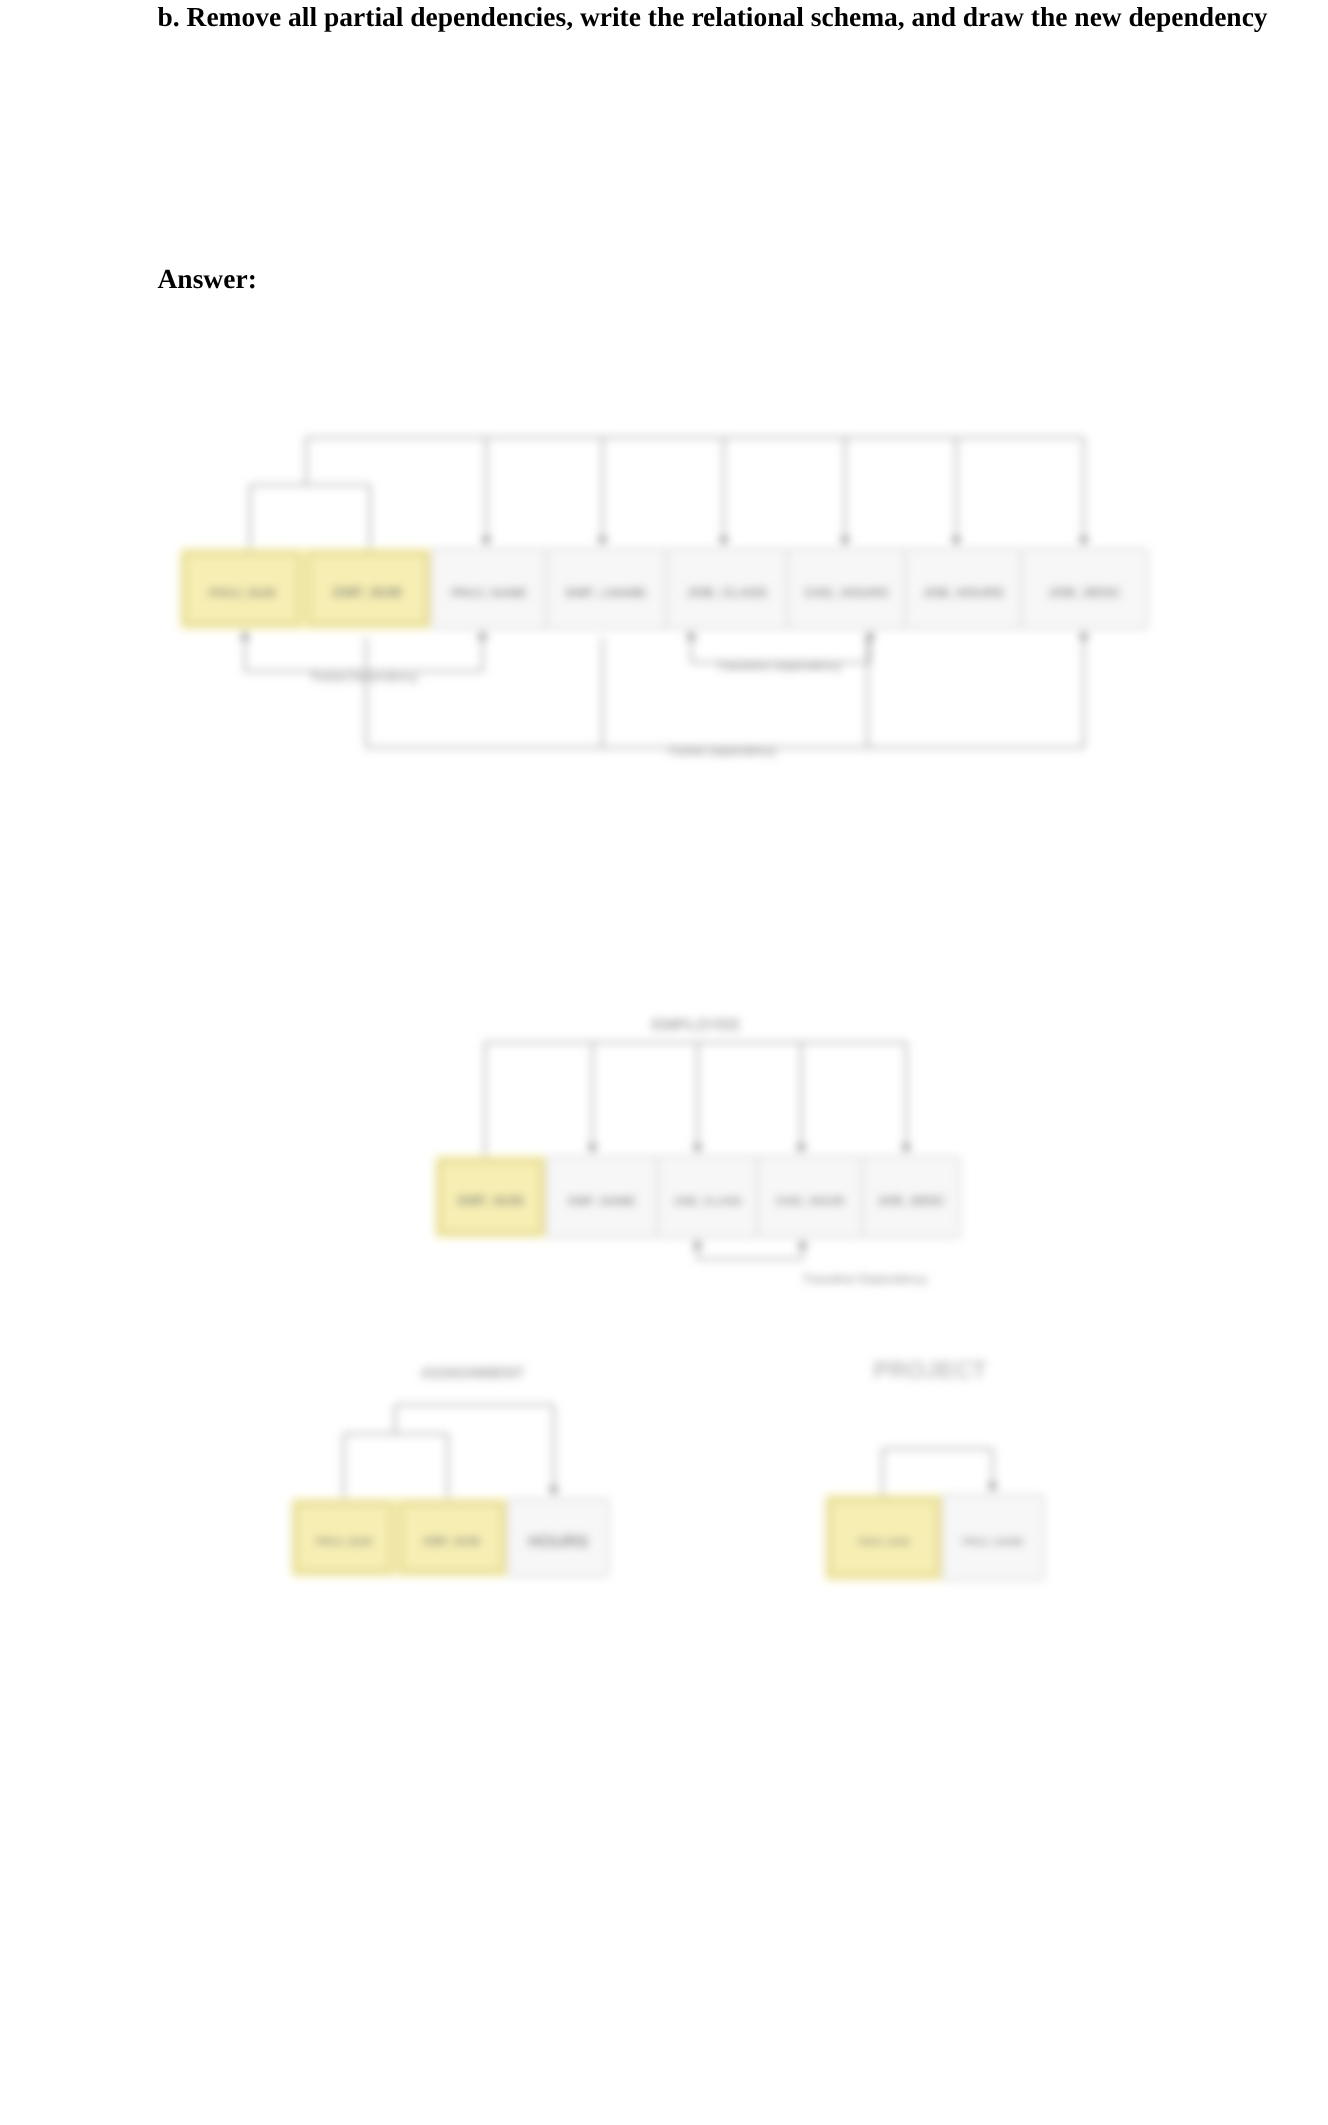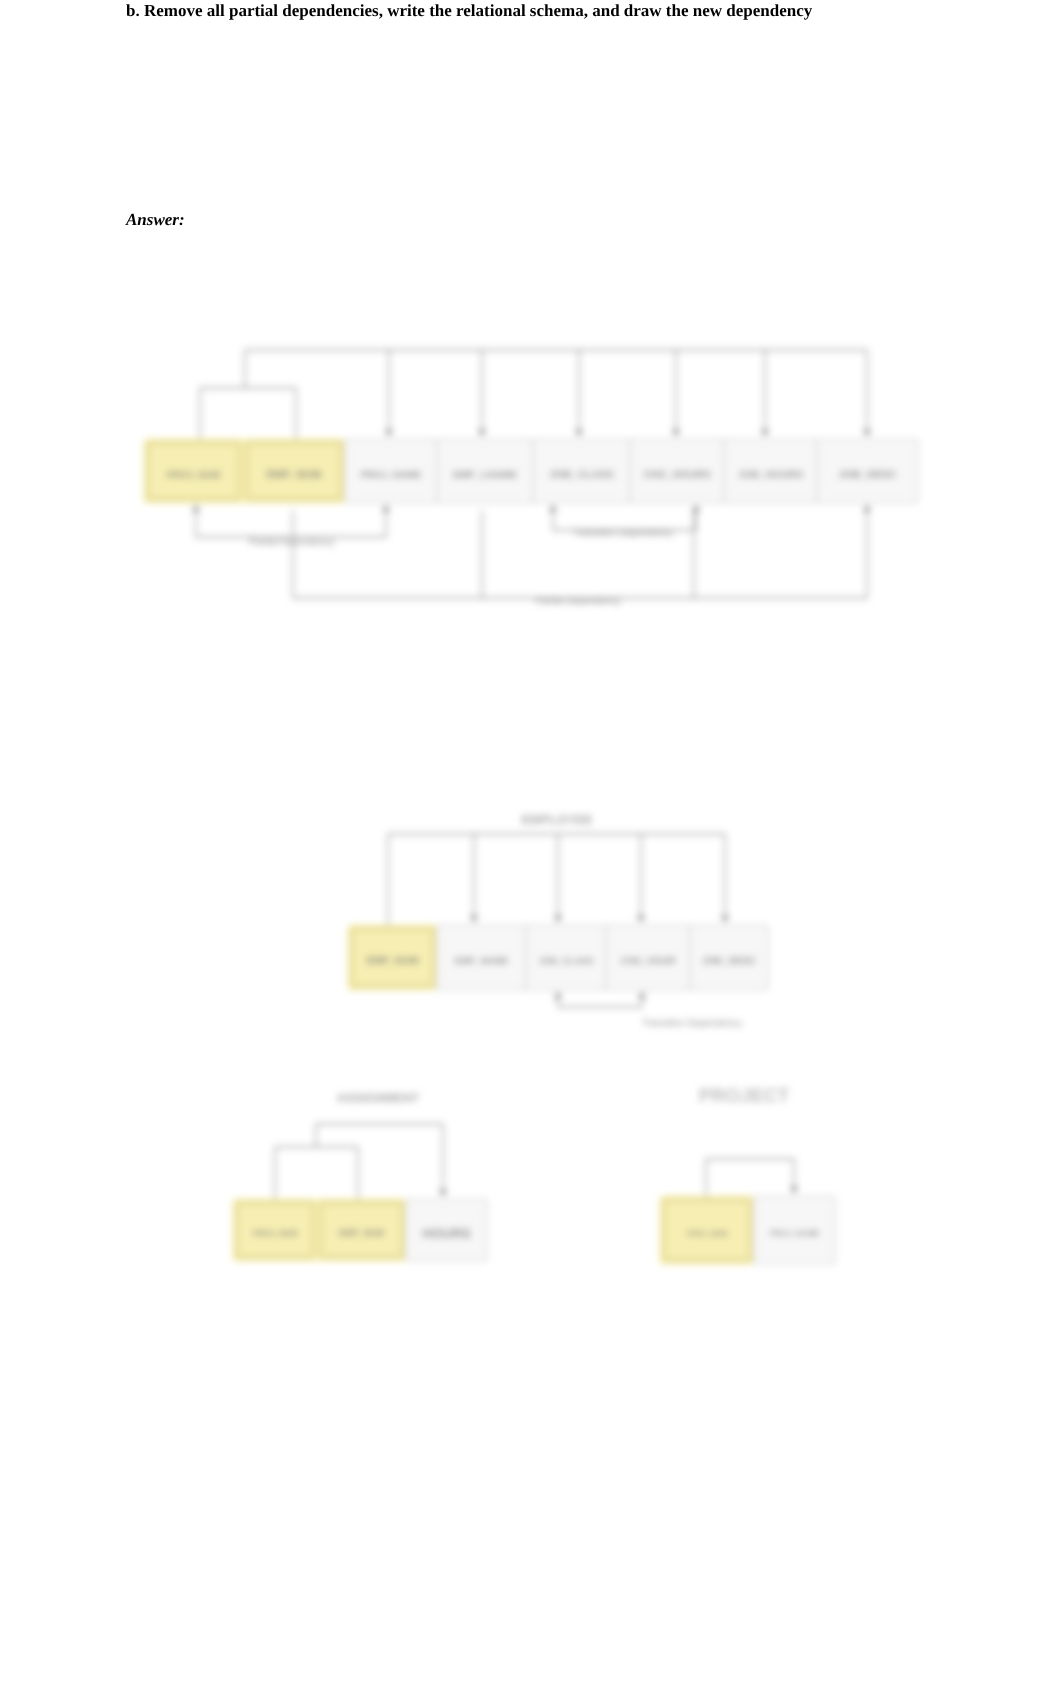--- a/index.html
+++ b/index.html
@@ -1,22 +1,22 @@
 <!DOCTYPE html>
 <html><head>
 <meta charset="utf-8">
 <style>
   html,body{margin:0;padding:0;}
   *{-webkit-font-smoothing:antialiased;text-rendering:geometricPrecision;}
   body{width:1062px;height:1700px;background:#ffffff;font-family:"Liberation Serif",serif;position:relative;overflow:hidden;}
   .page{position:absolute;inset:0;}
-  .para{position:absolute;opacity:0.9999;font-weight:bold;font-size:17px;color:#000;white-space:nowrap;letter-spacing:0px;}
+  .para{position:absolute;opacity:0.9999;font-weight:bold;font-size:22px;color:#000;white-space:nowrap;letter-spacing:0px;}
   #line1{left:126px;top:0.6px;}
   #line2{left:126px;top:171.6px;}
-  #line3{left:126px;top:209.6px;font-style:italic;}
+  #line3{left:126px;top:209.6px;}
   .diagram{position:absolute;}
   svg{display:block;overflow:visible;}
   .atxt{font-family:"Liberation Sans",sans-serif;font-weight:bold;fill:#828282;text-anchor:middle;dominant-baseline:middle;}
   .lbl{font-family:"Liberation Sans",sans-serif;fill:#8a8a8a;text-anchor:middle;}
   .ttl{font-family:"Liberation Sans",sans-serif;font-weight:bold;fill:#a8a8a8;text-anchor:middle;}
 </style>
 </head>
 <body>
 
 <div class="page">

